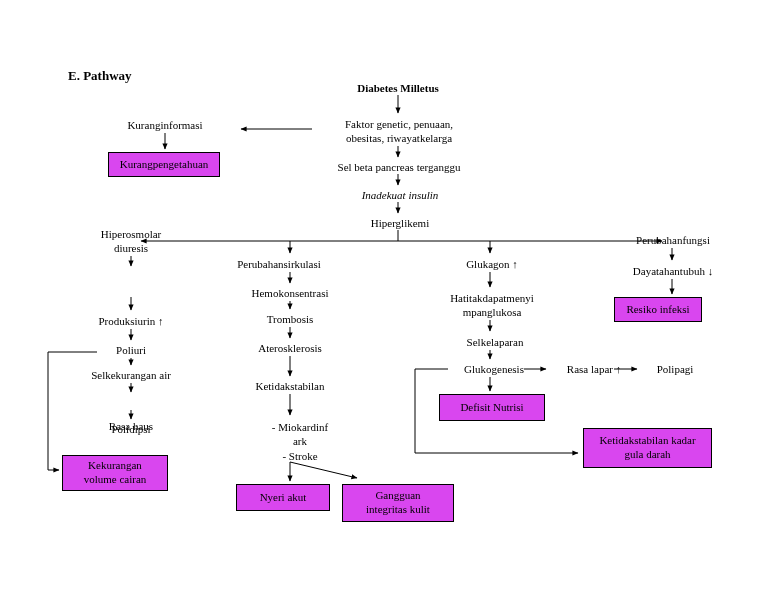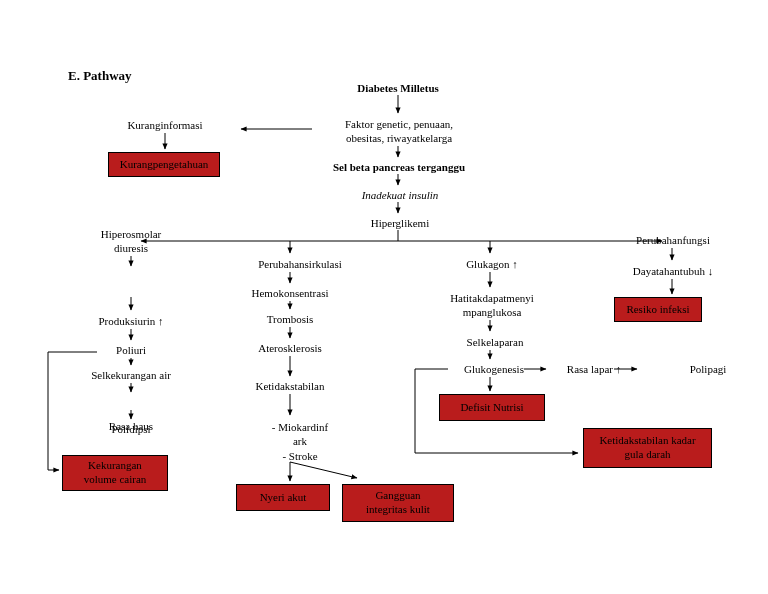--- a/index.html
+++ b/index.html
@@ -5,21 +5,21 @@
   html,body{margin:0;padding:0;background:#ffffff;}
   body{width:768px;height:594px;position:relative;overflow:hidden;
        font-family:"Liberation Serif","DejaVu Serif",serif;color:#000;}
   #stage{position:absolute;left:0;top:0;width:768px;height:594px;}
   .node{position:absolute;text-align:center;line-height:1.25;font-size:11px;
         white-space:pre-line;}
   .node.bold{font-weight:bold;}
   .boxnode{position:absolute;border:1.2px solid #000;box-sizing:border-box;
            display:flex;align-items:center;justify-content:center;
            text-align:center;line-height:1.25;font-size:11px;white-space:pre-line;
-           background:#b91c1c;}
+           background:#d946ef;}
   .listnode{position:absolute;font-size:11px;line-height:1.3;text-align:center;}
   .listnode .li{white-space:pre-line;}
   svg.edges{position:absolute;left:0;top:0;width:768px;height:594px;
             pointer-events:none;}
   .title{position:absolute;font-weight:bold;font-size:13px;
          font-family:"Liberation Serif","DejaVu Serif",serif;}
 </style>
 </head>
 <body>
 
@@ -76,58 +76,58 @@
       <path d="M448,369 L415,369 L415,453 L578,453"></path>
 
       <line x1="672" y1="248" x2="672" y2="260"></line>
       <line x1="672" y1="279" x2="672" y2="294"></line>
     </g>
   </svg>
 
   <div class="node bold" style="left:338px;top:82px;width:120px;">Diabetes Milletus</div>
   <div class="node" style="left:318px;top:118px;width:162px;">Faktor genetic, penuaan,
 obesitas, riwayatkelarga</div>
-  <div class="node" style="left:316px;top:161px;width:166px;font-weight:bold;">Sel beta pancreas terganggu</div>
+  <div class="node" style="left:316px;top:161px;width:166px;">Sel beta pancreas terganggu</div>
   <div class="node" style="left:345px;top:189px;width:110px;font-style:italic;">Inadekuat insulin</div>
   <div class="node" style="left:352px;top:217px;width:96px;">Hiperglikemi</div>
 
   <div class="node" style="left:112px;top:119px;width:106px;">Kuranginformasi</div>
   <div class="boxnode" style="left:108px;top:152px;width:112px;height:25px;">Kurangpengetahuan</div>
 
   <div class="node" style="left:83px;top:228px;width:96px;">Hiperosmolar
 diuresis</div>
   <div class="node" style="left:78px;top:315px;width:106px;">Produksiurin ↑</div>
   <div class="node" style="left:97px;top:344px;width:68px;">Poliuri</div>
   <div class="node" style="left:68px;top:369px;width:126px;">Selkekurangan air</div>
   <div class="node" style="left:92px;top:396px;width:78px;margin-top:24px;">Rasa haus</div>
   <div class="node" style="left:93px;top:423px;width:76px;">Polidipsi</div>
   <div class="boxnode" style="left:62px;top:455px;width:106px;height:36px;">Kekurangan
 volume cairan</div>
 
-  <div class="node" style="left:241px;top:258px;width:118px;">Perubahansirkulasi</div>
+  <div class="node" style="left:220px;top:258px;width:118px;">Perubahansirkulasi</div>
   <div class="node" style="left:234px;top:287px;width:112px;">Hemokonsentrasi</div>
   <div class="node" style="left:249px;top:313px;width:82px;">Trombosis</div>
   <div class="node" style="left:240px;top:342px;width:100px;">Aterosklerosis</div>
   <div class="node" style="left:238px;top:380px;width:104px;">Ketidakstabilan</div>
   <div class="listnode" style="left:250px;top:420px;width:100px;">
     <div class="li">-    Miokardinf
       ark
 -    Stroke</div>
   </div>
   <div class="boxnode" style="left:236px;top:484px;width:94px;height:27px;">Nyeri akut</div>
   <div class="boxnode" style="left:342px;top:484px;width:112px;height:38px;">Gangguan
 integritas kulit</div>
 
   <div class="node" style="left:449px;top:258px;width:86px;">Glukagon ↑</div>
   <div class="node" style="left:432px;top:292px;width:120px;">Hatitakdapatmenyi
 mpanglukosa</div>
   <div class="node" style="left:450px;top:336px;width:90px;">Selkelaparan</div>
   <div class="node" style="left:447px;top:363px;width:94px;">Glukogenesis</div>
   <div class="node" style="left:553px;top:363px;width:82px;">Rasa lapar ↑</div>
-  <div class="node" style="left:674px;top:363px;width:68px;">Polipagi</div>
+  <div class="node" style="left:641px;top:363px;width:68px;">Polipagi</div>
   <div class="boxnode" style="left:439px;top:394px;width:106px;height:27px;">Defisit Nutrisi</div>
   <div class="boxnode" style="left:583px;top:428px;width:129px;height:40px;">Ketidakstabilan kadar
 gula darah</div>
 
   <div class="node" style="left:618px;top:234px;width:110px;">Perubahanfungsi</div>
   <div class="node" style="left:615px;top:265px;width:116px;">Dayatahantubuh ↓</div>
   <div class="boxnode" style="left:614px;top:297px;width:88px;height:25px;">Resiko infeksi</div>
 
 </div>
 

